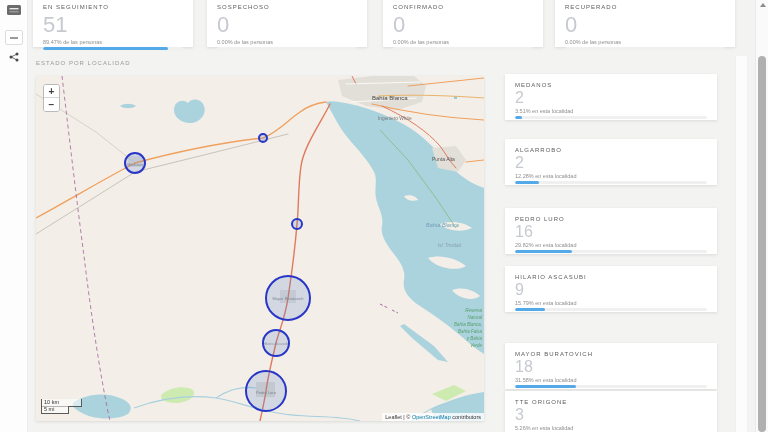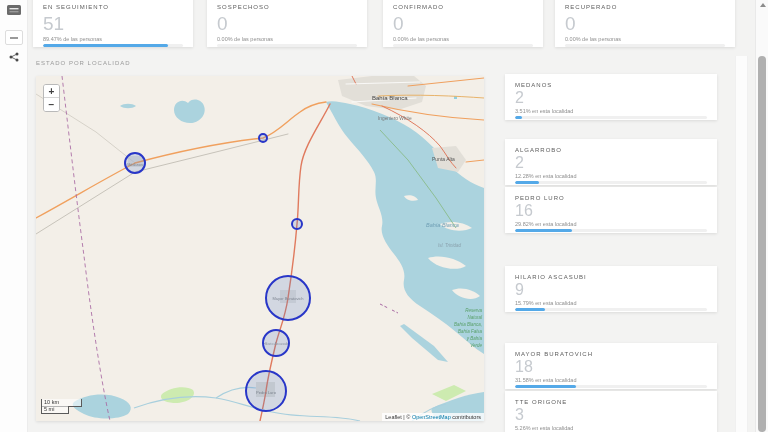--- a/index.html
+++ b/index.html
@@ -9,21 +9,21 @@
                background:#fdfdfd; border-right:1px solid #ececec; z-index:30; }
   .rail-icon { position:absolute; left:0; width:28px; display:flex; justify-content:center; }
   .collapse-btn { width:18px; height:15px; background:#fff; border:1px solid #ddd;
                   border-radius:2px; display:flex; align-items:center; justify-content:center; }
   .collapse-btn i { display:block; width:8px; height:2px; background:#9a9a9a; }
 
   
   .summary-card { position:absolute; top:-8px; height:55px; background:#fff;
                   box-shadow:0 1px 3px rgba(0,0,0,.10); padding:12px 10px 0 10px; }
   .card-label { font-size:6px; letter-spacing:1px; color:#5c5c5c; white-space:nowrap; }
-  .card-value { font-size:19px; font-weight:300; color:#c6cacf; line-height:1; margin-top:4px; }
+  .card-value { font-size:22px; font-weight:300; color:#c6cacf; line-height:1; margin-top:4px; }
   .card-sub { font-size:5.5px; color:#8f8f8f; margin-top:3px; white-space:nowrap; }
   .bar-track { height:3px; background:#f0f0f0; border-radius:2px; margin-top:2px; overflow:hidden; }
   .bar-fill { display:block; height:100%; background:#54a9e8; border-radius:2px; }
 
   .section-title { position:absolute; left:36px; top:60px; font-size:6px;
                    letter-spacing:1px; color:#9a9a9a; }
 
   
   .map-panel { position:absolute; left:36px; top:76px; width:448px; height:345px;
                background:#fff; box-shadow:0 1px 3px rgba(0,0,0,.10); }
@@ -243,21 +243,21 @@
     </div>
 </div>
 <div class="loc-card" style="top:139px;">
   <div class="card-label">ALGARROBO</div>
   <div class="card-value">2</div>
   <div class="card-sub">12.28% en esta localidad</div>
   <div class="bar-track">
       <i class="bar-fill" style="width: 12.28%;"></i>
     </div>
 </div>
-<div class="loc-card" style="top:187px;">
+<div class="loc-card" style="top:208px;">
   <div class="card-label">PEDRO LURO</div>
   <div class="card-value">16</div>
   <div class="card-sub">29.82% en esta localidad</div>
   <div class="bar-track">
       <i class="bar-fill" style="width: 29.82%;"></i>
     </div>
 </div>
 <div class="loc-card" style="top:266px;">
   <div class="card-label">HILARIO ASCASUBI</div>
   <div class="card-value">9</div>

